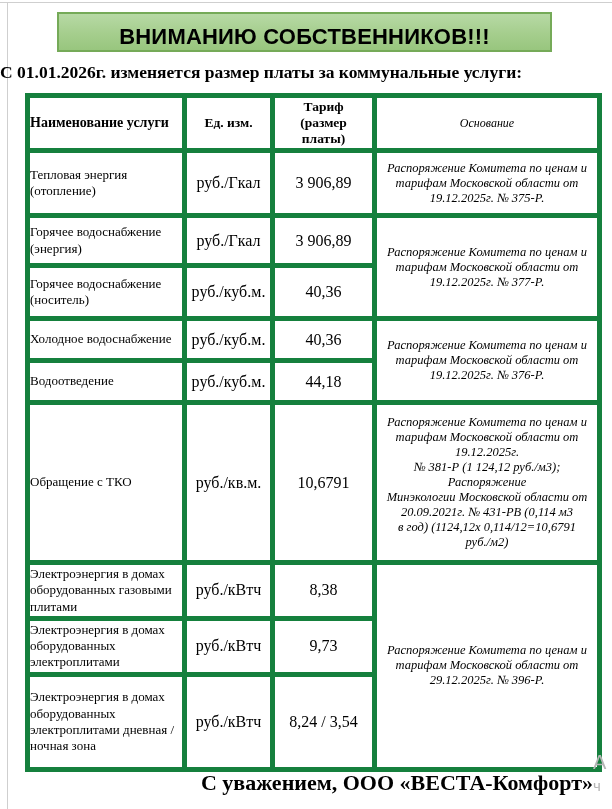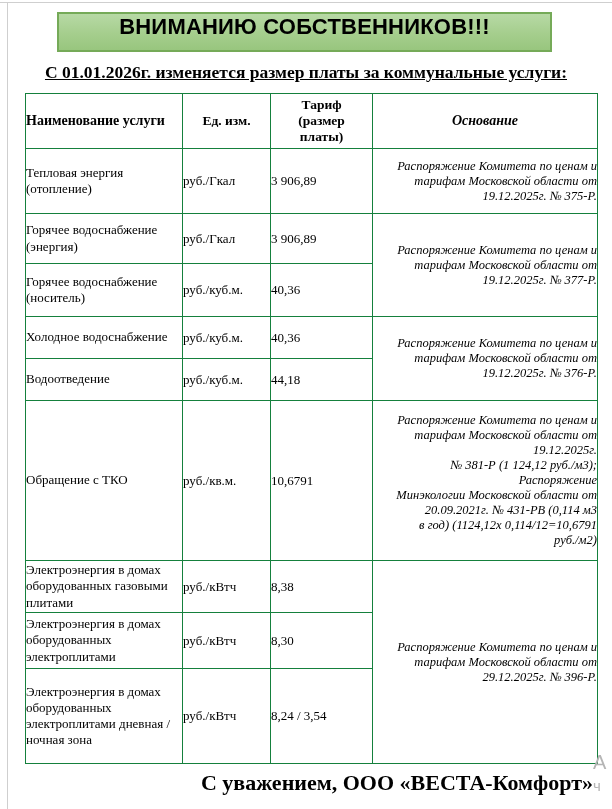--- a/index.html
+++ b/index.html
@@ -11,56 +11,55 @@
     font-family:"Liberation Serif", serif;
     color:#000;
   }
   .edge-top{position:absolute;left:0;top:2px;width:612px;height:1px;background:#cfcfcf;}
   .edge-left{position:absolute;left:7px;top:2px;width:1px;height:807px;background:#cfcfcf;}
 
   .banner{
     position:absolute;left:57px;top:12px;width:491px;height:36px;
     border:2px solid #75aa58;
     background:linear-gradient(180deg,#b7d9a5 0%,#a5ce8d 55%,#98c67e 100%);
-    display:flex;align-items:flex-start;justify-content:center;
+    display:flex;align-items:flex-end;justify-content:center;
     font-family:"Liberation Sans", sans-serif;
     font-weight:bold;font-size:22px;letter-spacing:0.2px;
   }
 
   .heading{
     position:absolute;left:0;top:62px;width:612px;
-    text-align:center;
+    text-align:left;
     font-weight:bold;font-size:17.5px;
-    text-decoration:underline;
   }
 
   table.tariffs{
     position:absolute;left:25px;top:93px;
     width:572px;
     border-collapse:collapse;table-layout:fixed;
   }
   table.tariffs td, table.tariffs th{
-    border:1px solid #15803d;
+    border:5px solid #15803d;
     vertical-align:middle;
     padding:1px 0;
     overflow:hidden;
   }
   col.c1{width:157px;} col.c2{width:88px;} col.c3{width:102px;} col.c4{width:225px;}
   tr.rh0{height:55px;} tr.rh1{height:65px;} tr.rh2{height:50px;} tr.rh3{height:53px;}
   tr.rh4{height:42px;margin-left:24px;} tr.rh5{height:42px;font-family:Liberation Serif, serif;} tr.rh6{height:160px;} tr.rh7{height:52px;}
   tr.rh8{height:56px;} tr.rh9{height:95px;}
 
   th.hsvc{font-size:14px;text-align:left;font-weight:bold;}
   th.hunit, th.htar{font-size:13.5px;text-align:center;font-weight:bold;white-space:pre-line;line-height:1.18;}
-  th.hbasis{font-size:14px;text-align:center;font-weight:bold;font-style:italic;}
+  th.hbasis{font-size:12px;text-align:center;font-weight:normal;font-style:italic;}
 
   td.svc{font-size:13px;text-align:left;line-height:1.25;}
-  td.unit, td.tar{font-size:13px;text-align:left;}
+  td.unit, td.tar{font-size:16px;text-align:center;}
   td.basis{
-    font-size:12.5px;text-align:right;font-style:italic;
+    font-size:12.5px;text-align:center;font-style:italic;
     white-space:pre-line;line-height:1.2;padding:2px 4px;
   }
 
   .footer{
     position:absolute;left:0;top:770px;width:593px;
     text-align:right;
     font-weight:bold;font-size:22px;
   }
 
   .watermark{
@@ -151,21 +150,21 @@
     <td class="svc">Электроэнергия в домах оборудованных газовыми плитами</td>
     <td class="unit">руб./кВтч</td>
     <td class="tar">8,38</td>
     <td class="basis" rowspan="3">Распоряжение Комитета по ценам и
 тарифам Московской области от
 29.12.2025г. № 396-Р.</td>
   </tr>
   <tr class="rh8">
     <td class="svc">Электроэнергия в домах оборудованных электроплитами</td>
     <td class="unit">руб./кВтч</td>
-    <td class="tar">8,30</td>
+    <td class="tar">9,73</td>
   </tr>
   <tr class="rh9">
     <td class="svc">Электроэнергия в домах оборудованных электроплитами дневная / ночная зона</td>
     <td class="unit">руб./кВтч</td>
     <td class="tar">8,24 / 3,54</td>
   </tr>
 </tbody>
   </table>
 
 <div class="footer">С уважением, ООО «ВЕСТА-Комфорт»</div>

